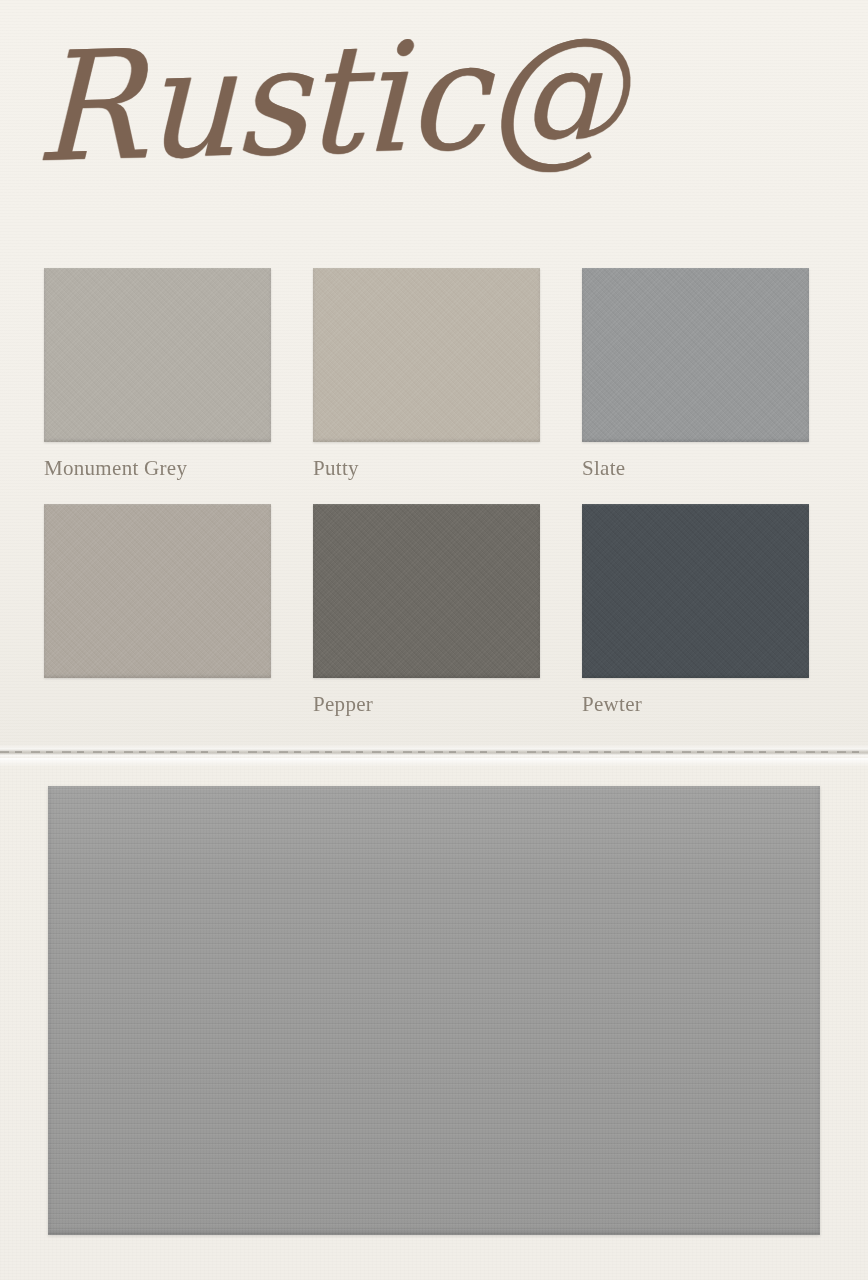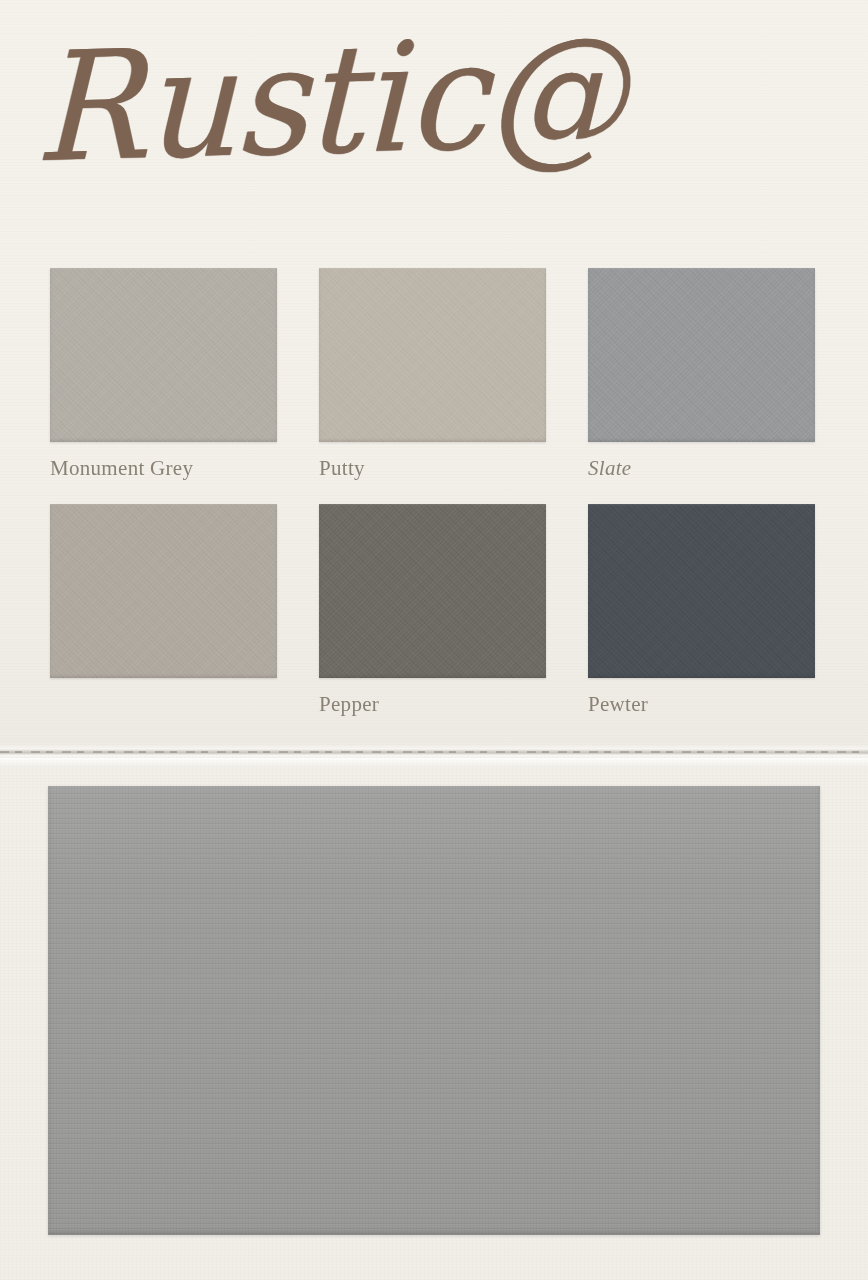--- a/index.html
+++ b/index.html
@@ -115,21 +115,21 @@
     transform-origin: left center;
     text-shadow:
       0.6px 0 0 rgba(124,99,82,0.55),
      -0.6px 0 0 rgba(124,99,82,0.40),
       0 0.7px 0 rgba(124,99,82,0.30);
   }
 
   
   #swatch-grid {
     position: absolute;
-    left: 50px;
+    left: 44px;
     top: 268px;
     width: 772px;
   }
   .swatch-row {
     display: flex;
     gap: 42px;
     margin-bottom: 24px;
   }
   .swatch-cell {
     width: 227px;
@@ -230,21 +230,21 @@
       <div class="swatch-cell">
         <div class="swatch-chip" style="background-color: rgb(179, 175, 167);"></div>
         <div class="swatch-label" style="color: rgb(138, 129, 117);">Monument Grey</div>
       </div>
       <div class="swatch-cell">
         <div class="swatch-chip" style="background-color: rgb(189, 182, 170);"></div>
         <div class="swatch-label" style="color: rgb(138, 129, 117);">Putty</div>
       </div>
       <div class="swatch-cell">
         <div class="swatch-chip" style="background-color: rgb(151, 153, 154);"></div>
-        <div class="swatch-label" style="color: rgb(138, 129, 117); font-style: italic;">Slate</div>
+        <div class="swatch-label" style="color: rgb(138, 129, 117);">Slate</div>
       </div>
     </div>
 
     <div class="swatch-row">
       <div class="swatch-cell">
         <div class="swatch-chip" style="background-color: rgb(176, 169, 160);"></div>
       </div>
       <div class="swatch-cell">
         <div class="swatch-chip" style="background-color: rgb(110, 107, 101);"></div>
         <div class="swatch-label" style="color: rgb(138, 129, 117);">Pepper</div>

